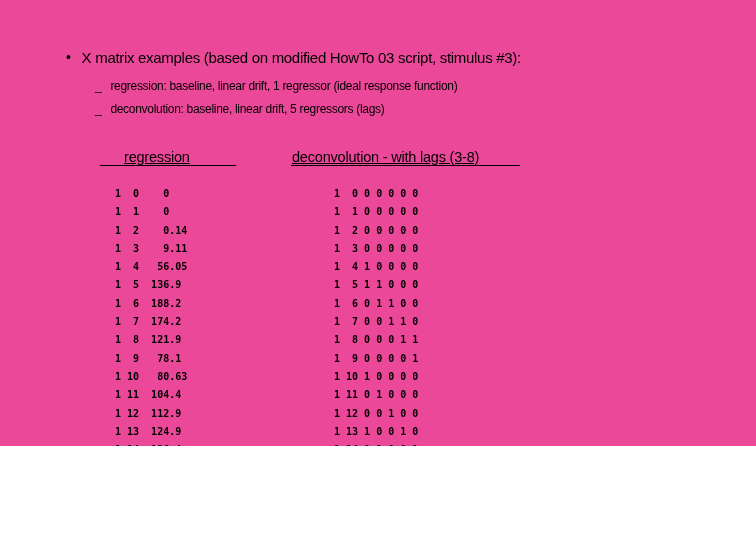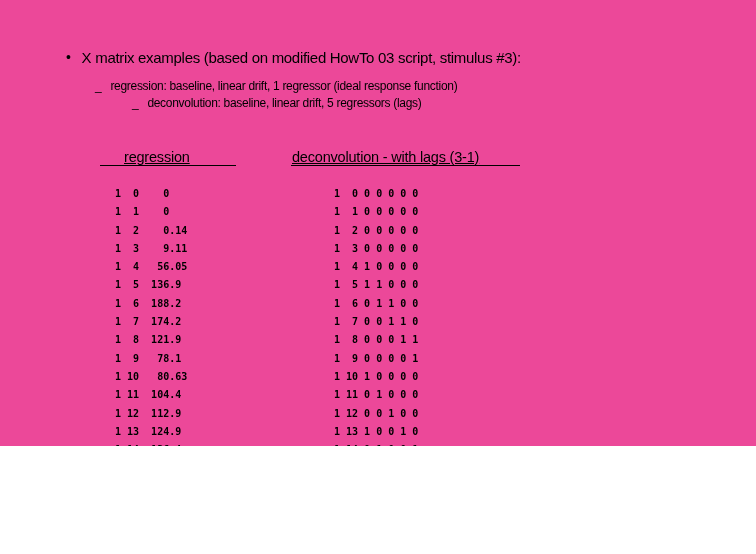--- a/index.html
+++ b/index.html
@@ -32,21 +32,21 @@
     font-size: 14px;
     margin-right: 11px;
     vertical-align: 1px;
   }
   .sub-line {
     left: 95px;
     font-size: 12px;
     line-height: 20px;
   }
   .sub-line.first { top: 76px; }
-  .sub-line.second { top: 93px; margin-left: 37px; }
+  .sub-line.second { top: 99px; }
   .sub-dash {
     display: inline-block;
     margin-right: 9px;
     font-weight: 400;
   }
   .table-header {
     position: absolute;
     top: 149px;
     font-size: 14.5px;
     line-height: 16px;
@@ -99,21 +99,21 @@
   <div class="line sub-line first">
     <span class="sub-dash">_</span><span>regression: baseline, linear drift, 1 regressor (ideal response function)</span>
   </div>
 
   <div class="line sub-line second">
     <span class="sub-dash">_</span><span>deconvolution: baseline, linear drift, 5 regressors (lags)</span>
   </div>
 
   <div class="table-header regression">regression</div>
 
-  <div class="table-header deconvolution">deconvolution - with lags (3-1)</div>
+  <div class="table-header deconvolution">deconvolution - with lags (3-8)</div>
 
   <pre class="matrix regression">1  0    0
 1  1    0
 1  2    0.14
 1  3    9.11
 1  4   56.05
 1  5  136.9
 1  6  188.2
 1  7  174.2
 1  8  121.9

